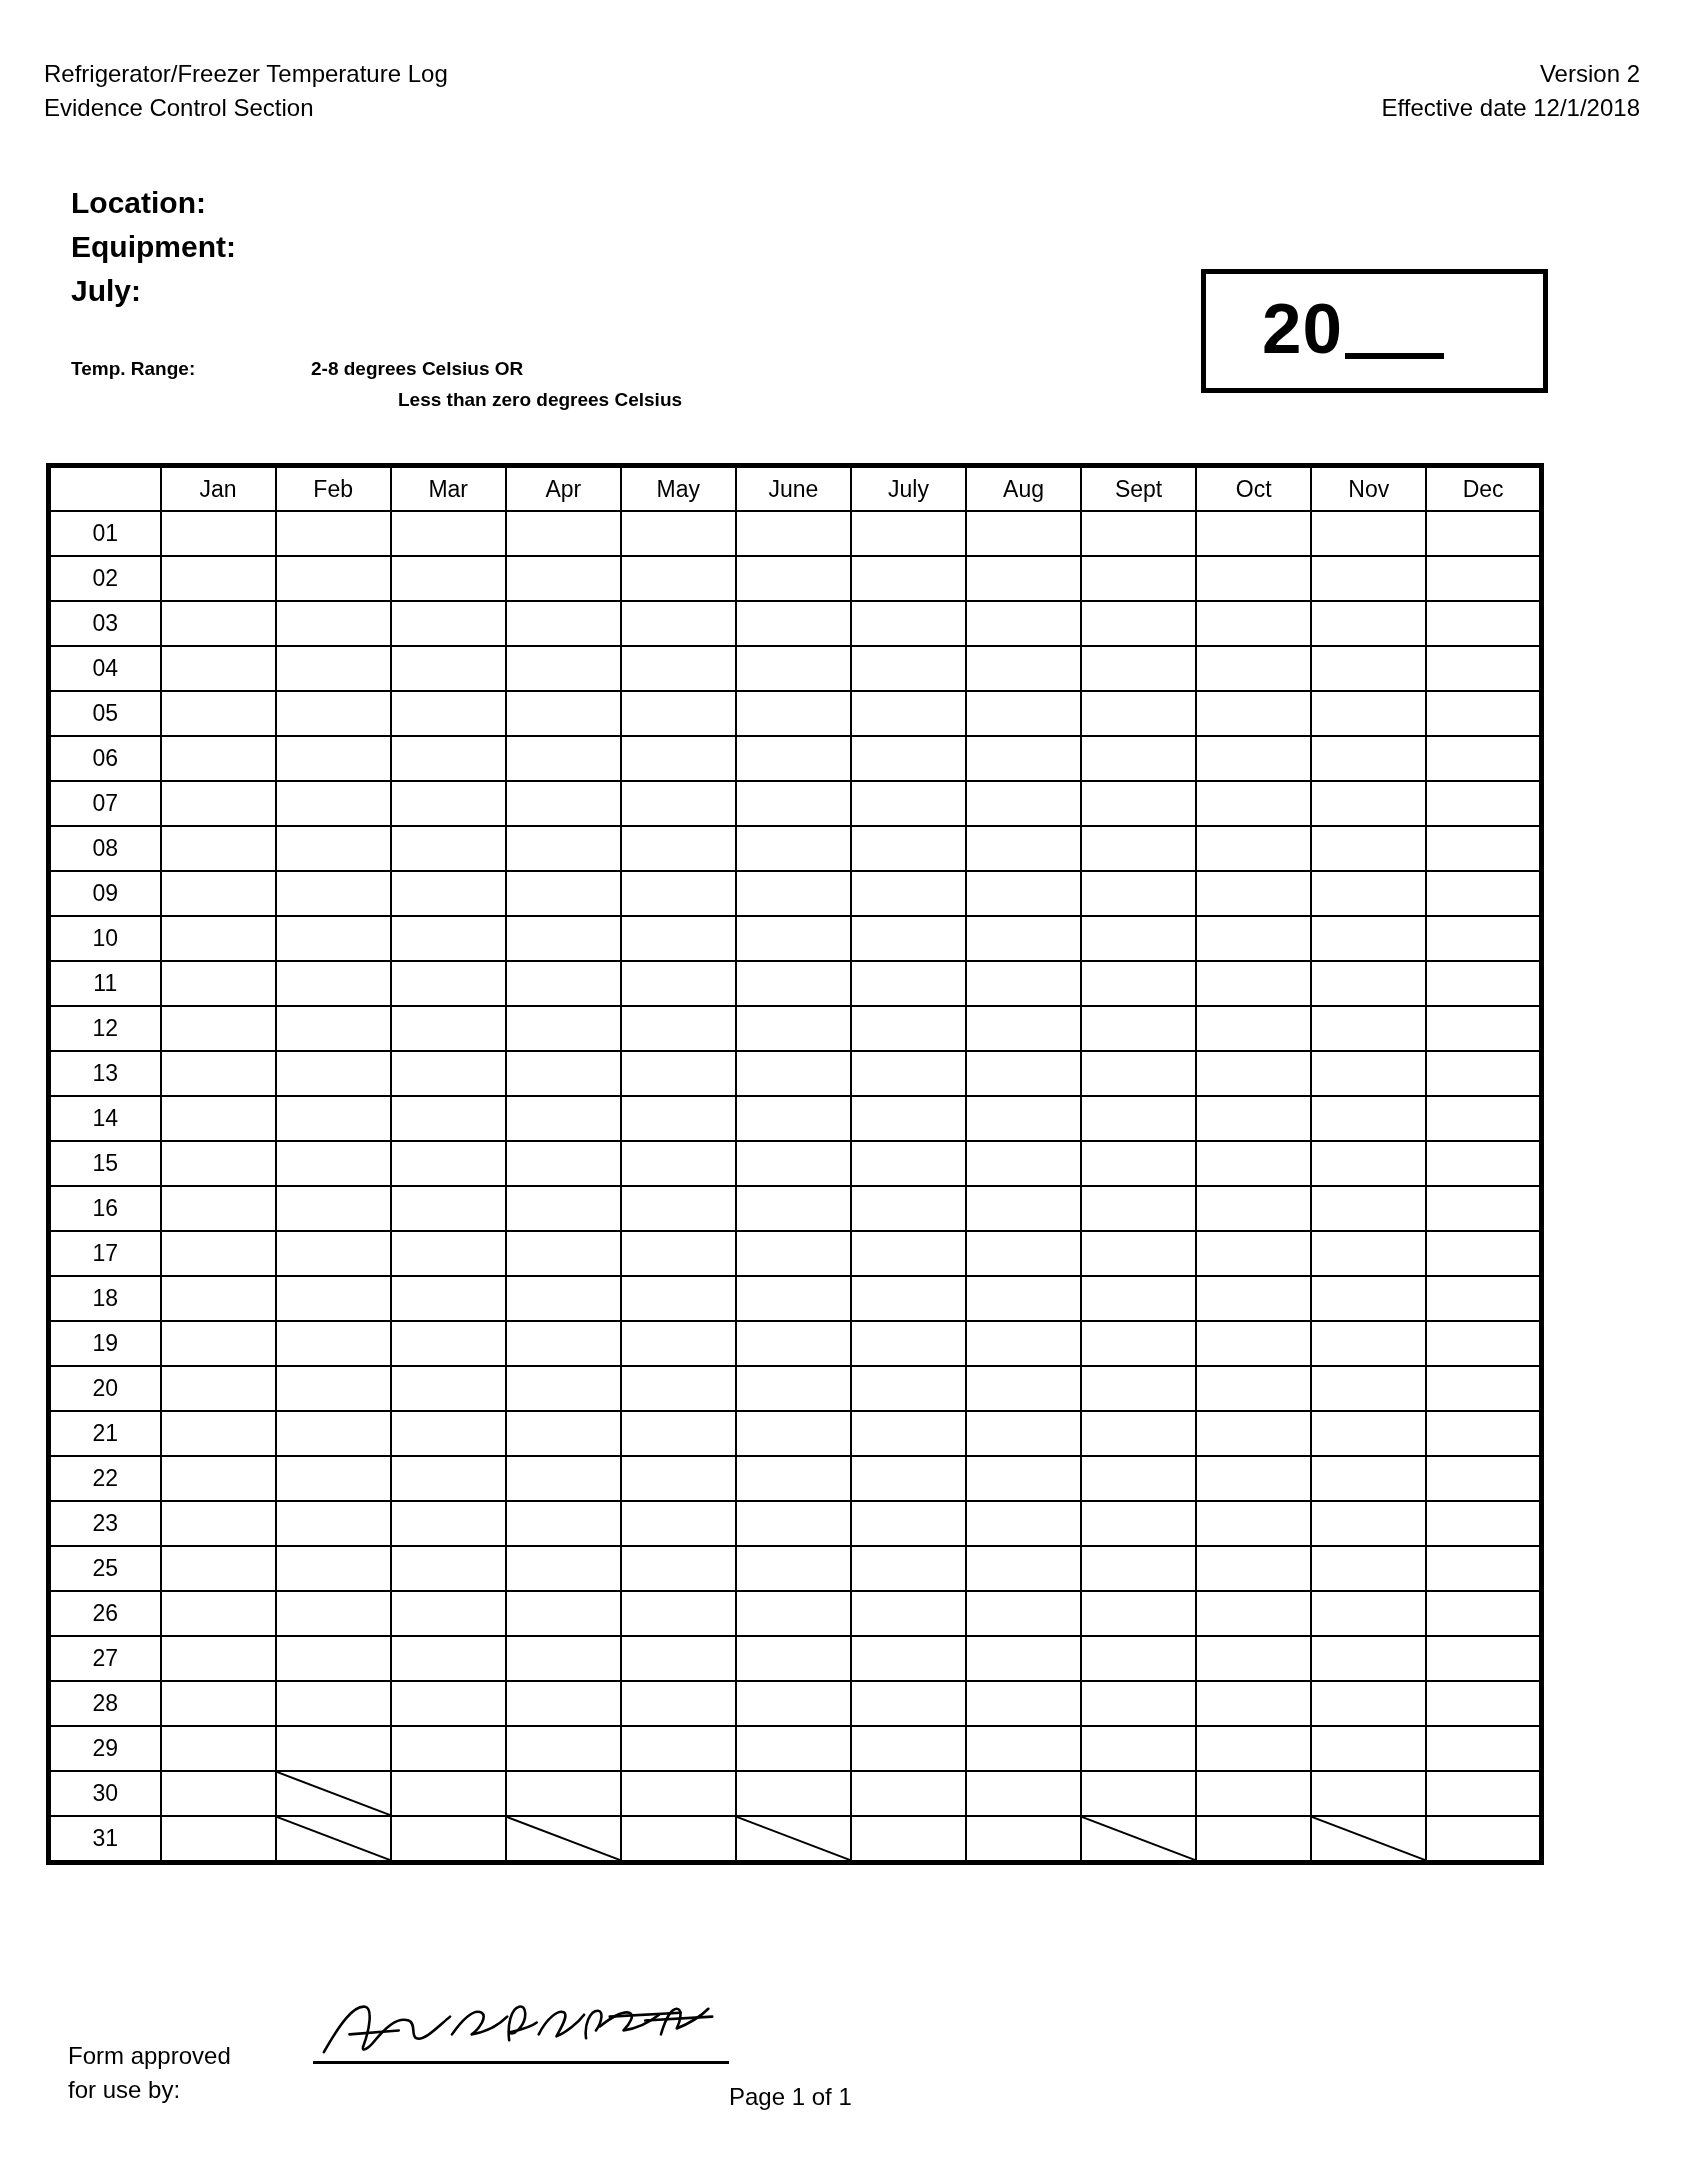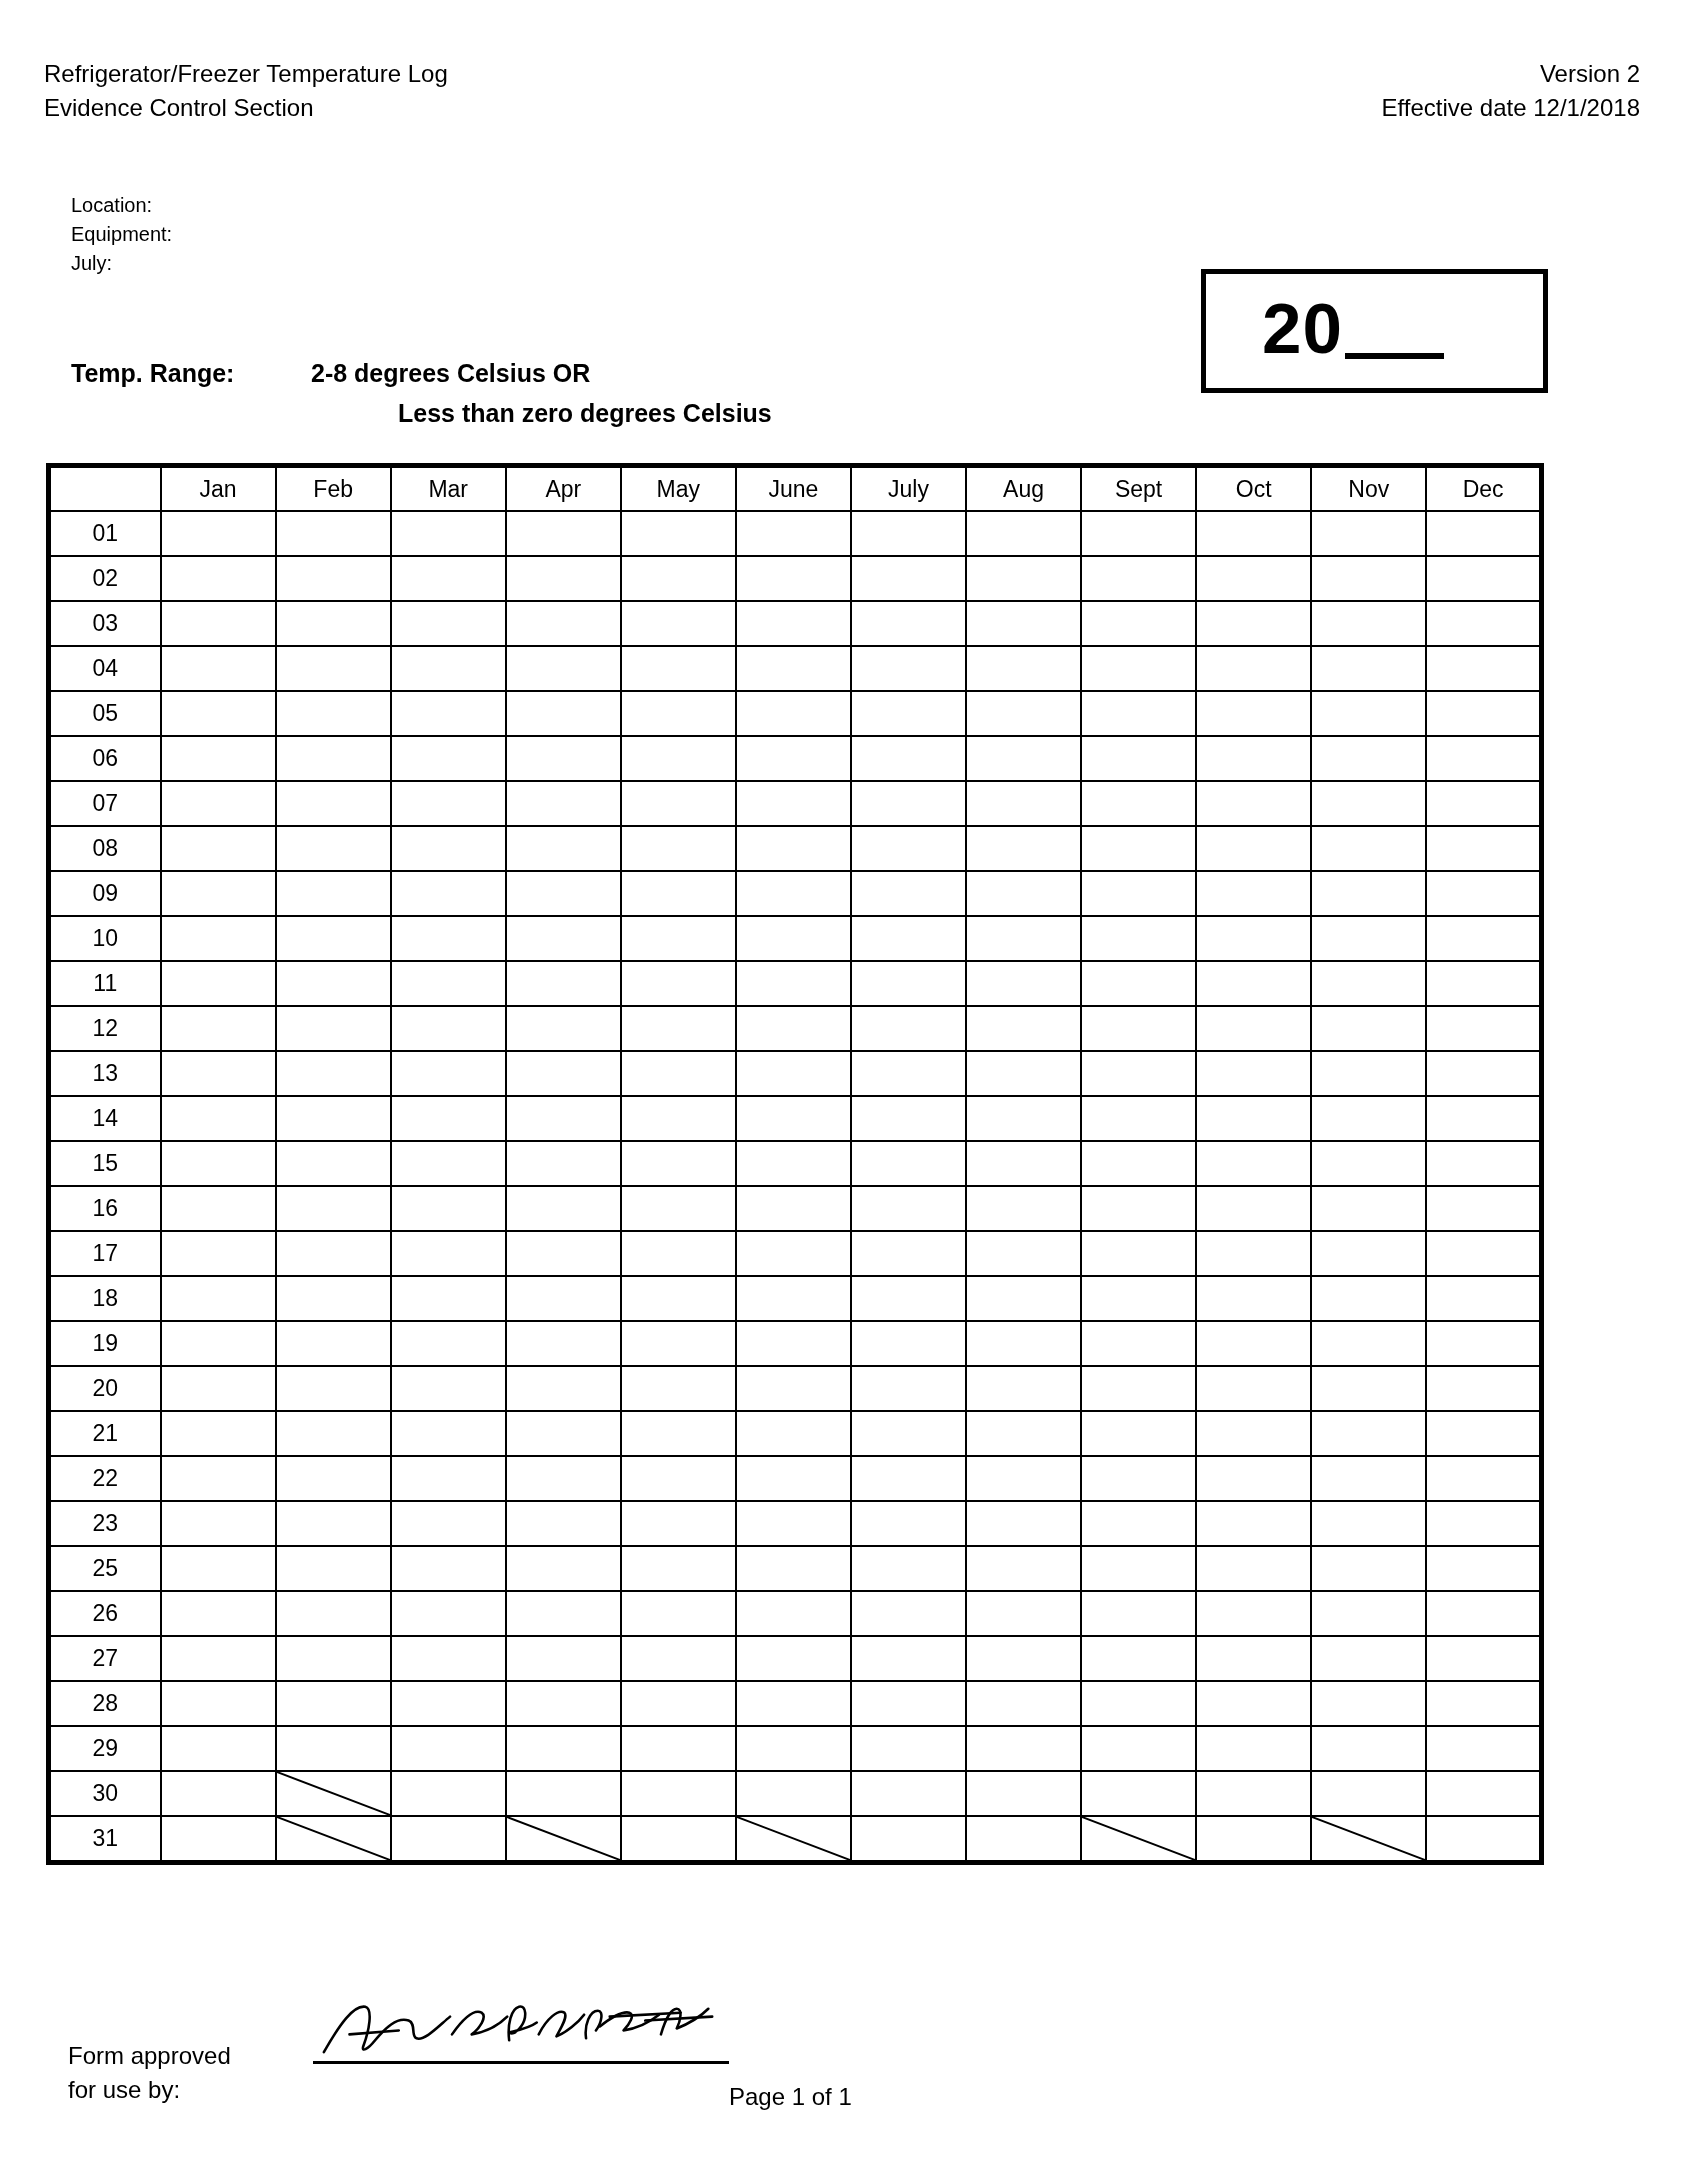--- a/index.html
+++ b/index.html
@@ -35,32 +35,32 @@
     font-size: 24px;
     line-height: 1.42;
   }
   .doc-header .left { text-align: left; }
   .doc-header .right { text-align: right; }
 
   
   .meta-block {
     position: absolute;
     left: 71px;
-    top: 191px;
-    font-size: 20px;
-    font-weight: normal;
+    top: 181px;
+    font-size: 30px;
+    font-weight: bold;
     line-height: 1.46;
   }
   .meta-row { white-space: nowrap; }
 
   .temp-range {
     position: absolute;
     left: 71px;
     top: 356px;
-    font-size: 25px;
+    font-size: 19px;
     font-weight: bold;
     line-height: 1.42;
   }
   .temp-range .tr-label {
     display: inline-block;
     width: 240px;
   }
   .temp-range .tr-line2 {
     display: block;
     margin-left: 327px;

